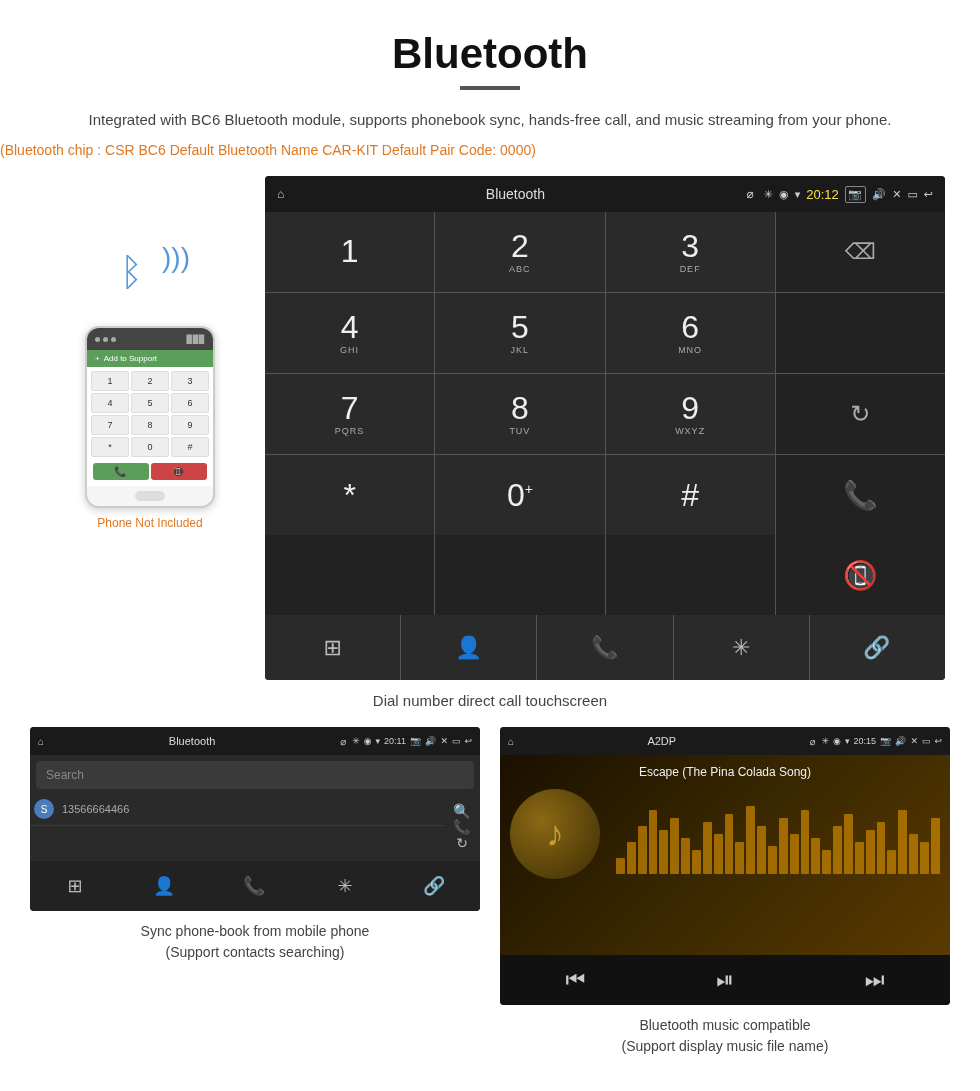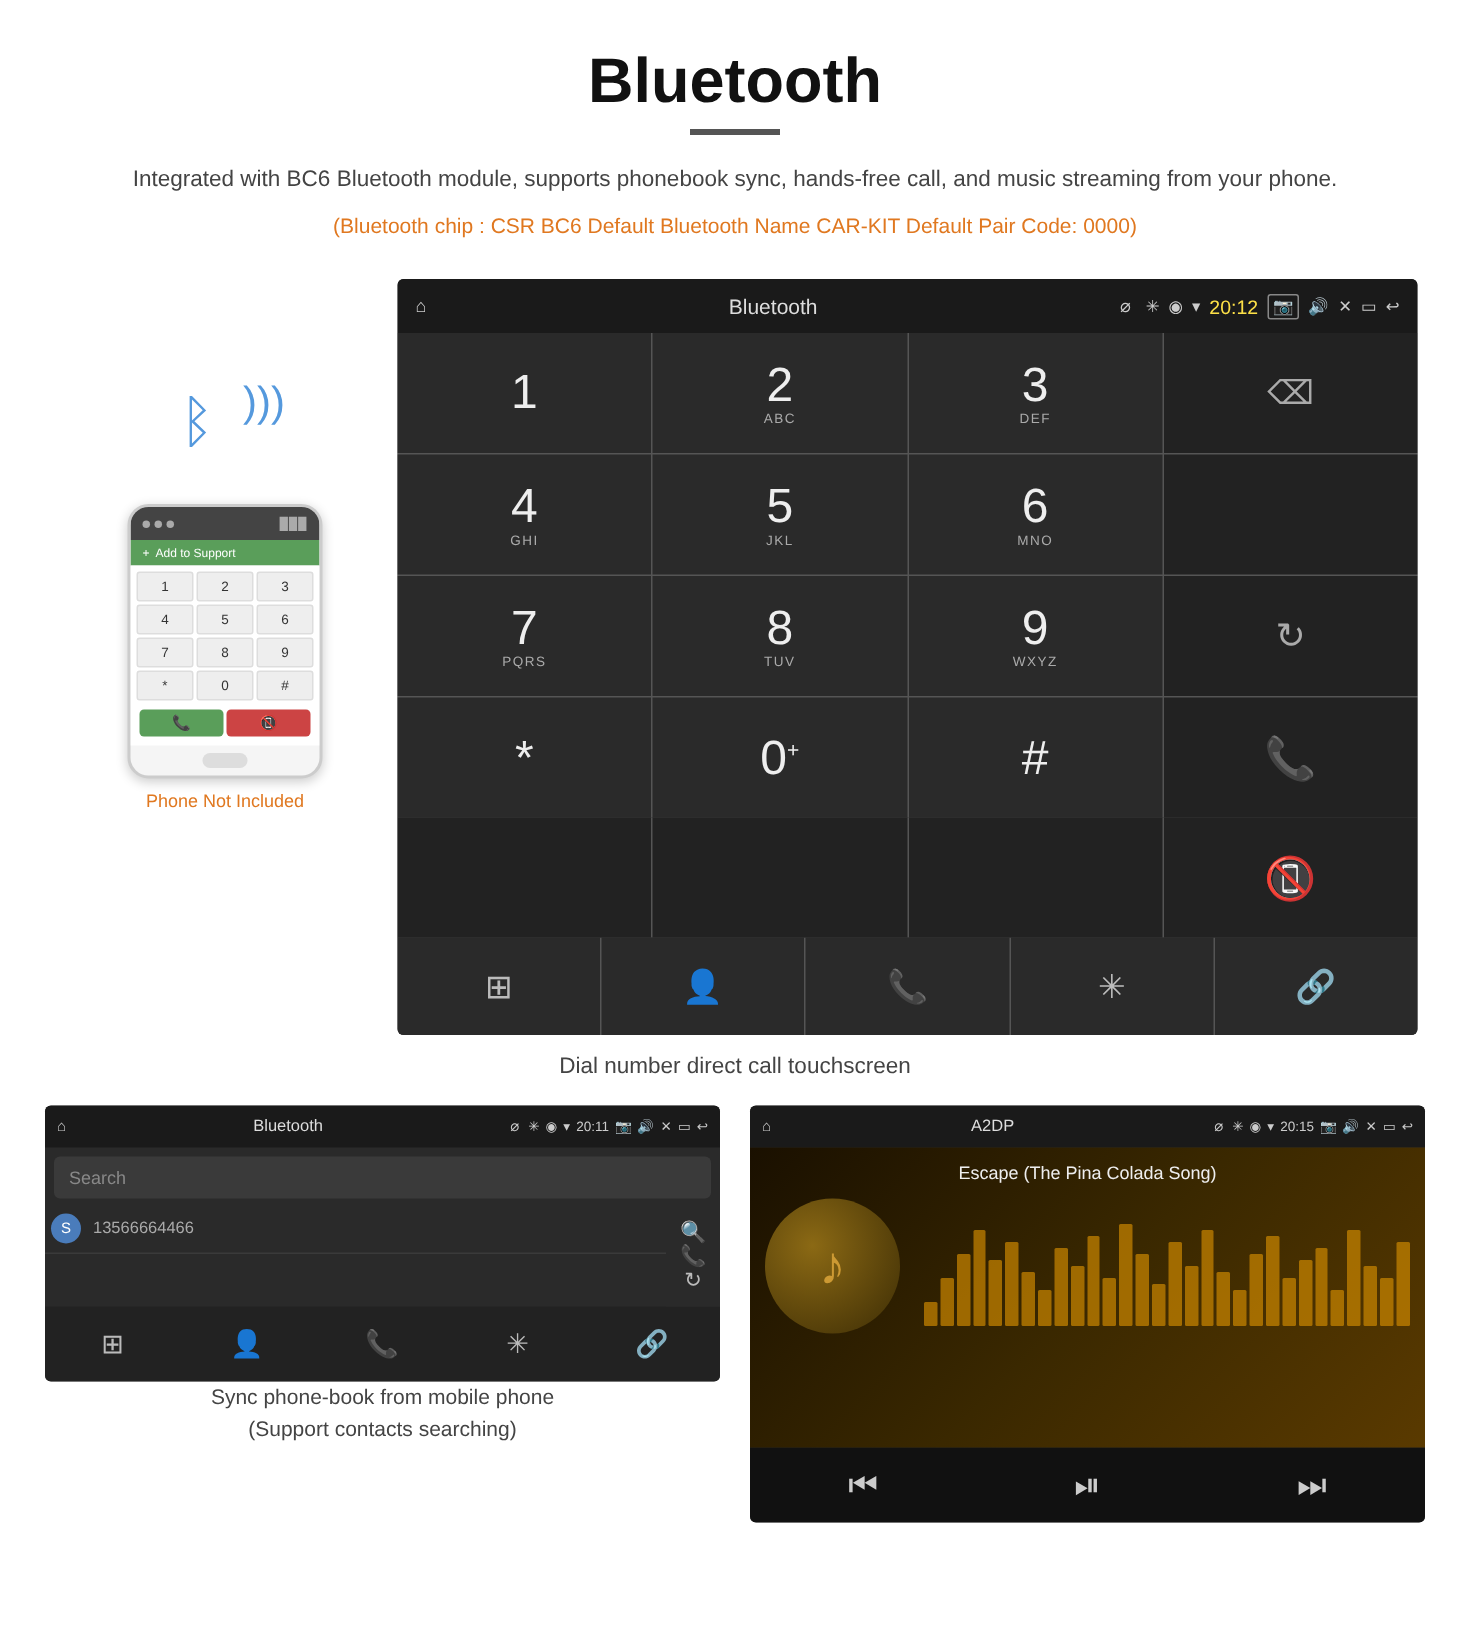--- a/index.html
+++ b/index.html
@@ -27,24 +27,23 @@
     }
     .subtitle {
       text-align: center;
       font-size: 15px;
       color: #444;
       line-height: 1.6;
       padding: 0 80px;
       margin-bottom: 10px;
     }
     .specs-line {
-      text-align: center;
       font-size: 14px;
       color: #e07820;
-      margin-bottom: 28px;
+      margin-bottom: 18px;
     }
 
     
     .main-section {
       display: flex;
       align-items: flex-start;
       justify-content: center;
       gap: 0;
       margin: 0 30px 10px;
     }
@@ -270,21 +269,21 @@
     .screen-mini {
       width: 100%;
       background: #2a2a2a;
       border-radius: 4px;
       overflow: hidden;
     }
     .screen-caption {
       text-align: center;
       font-size: 14px;
       color: #444;
-      margin-top: 0;
+      margin-top: 10px;
       line-height: 1.5;
     }
 
     
     .mini-status {
       background: #1a1a1a;
       height: 28px;
       display: flex;
       align-items: center;
       padding: 0 8px;
@@ -697,15 +696,19 @@
             </div>
         </div>
       </div>
 
       <div class="music-controls">
         <span class="music-ctrl-btn">⏮</span>
         <span class="music-ctrl-btn">⏯</span>
         <span class="music-ctrl-btn">⏭</span>
       </div>
     </div>
+    <div class="screen-caption">
+      <span>Bluetooth music compatible</span><br>
+      <span>(Support display music file name)</span>
+    </div>
   </div>
 
 </div>
 
 </body></html>

